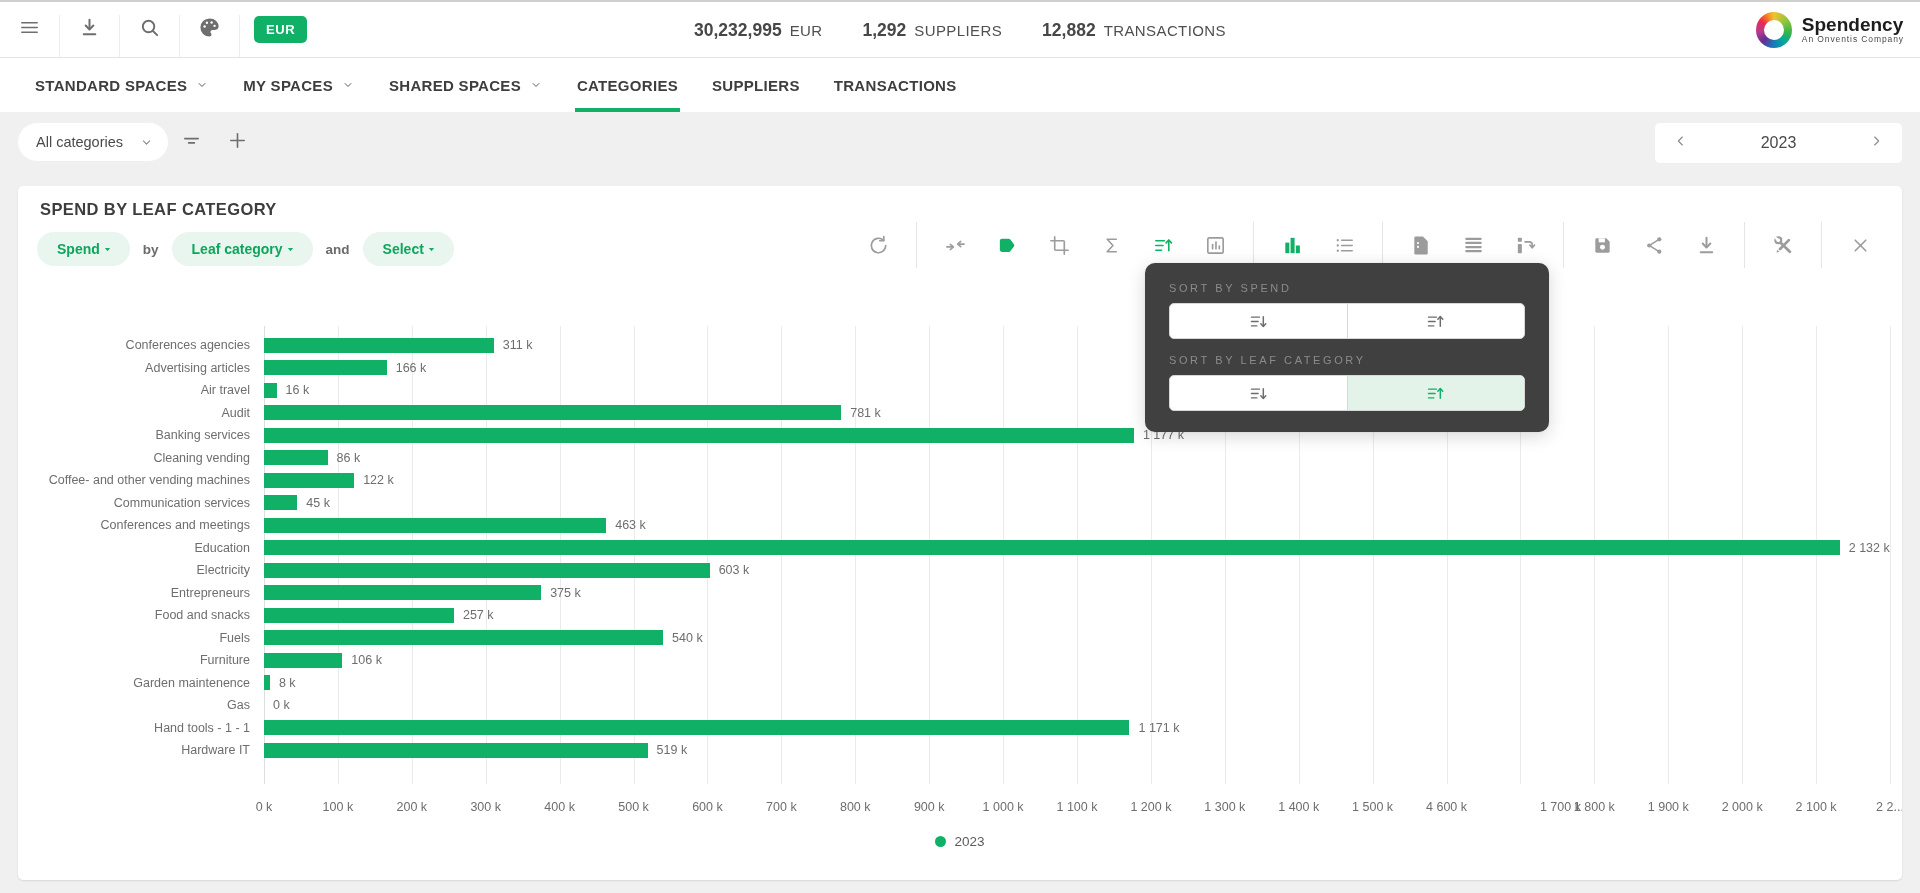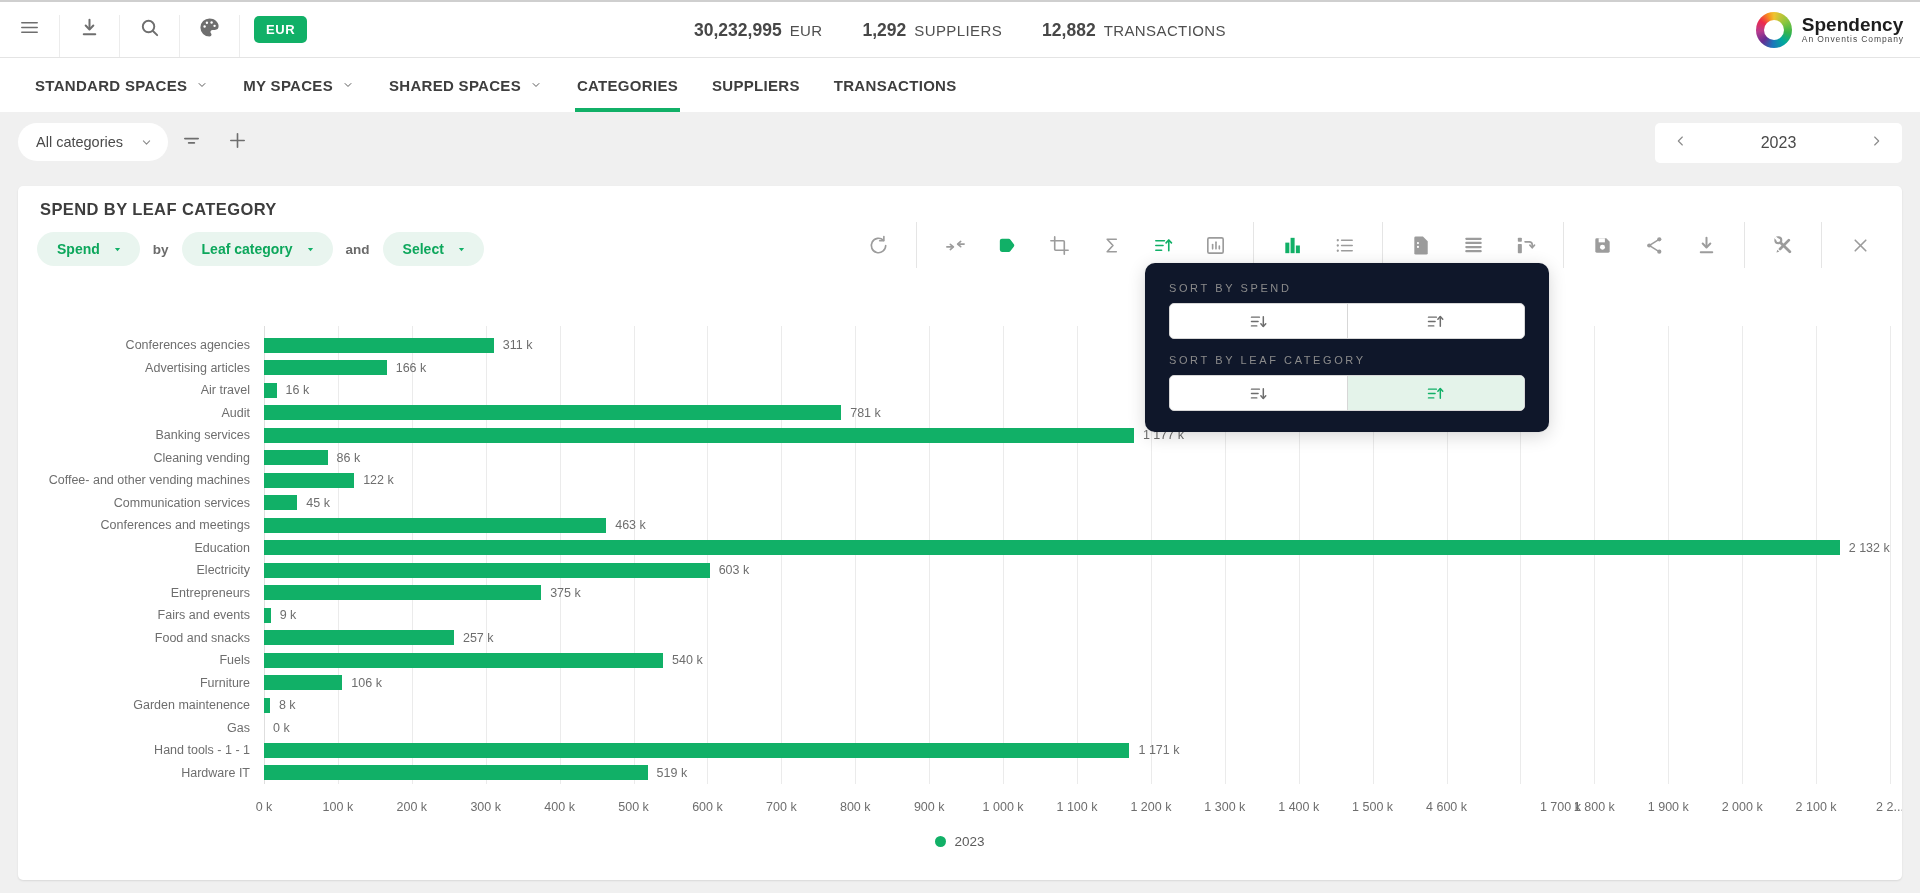--- a/index.html
+++ b/index.html
@@ -43,31 +43,31 @@
   .cat-select .chev { color:#8a8a8a; display:flex; }
   .fb-icon { width:46px; height:38px; display:flex; align-items:center; justify-content:center; color:#6e6e6e; cursor:pointer; }
   .year-nav { position:absolute; right:18px; top:11px; width:247px; height:40px; background:#fff; border-radius:5px; display:flex; align-items:center; justify-content:space-between; padding:0 12px; }
   .year-btn { width:28px; height:28px; display:flex; align-items:center; justify-content:center; color:#8a8a8a; cursor:pointer; }
   .year-label { font-size:16px; color:#4a4a4a; }
 
   
   .card { margin:14px 18px 0; height:694px; background:#fff; border-radius:5px; box-shadow:0 1px 2px rgba(0,0,0,.1); position:relative; overflow:hidden; }
   .card-title { position:absolute; left:22px; top:14px; font-size:16.5px; font-weight:bold; letter-spacing:.4px; color:#3d3d3d; }
   .pills { position:absolute; left:19px; top:46px; display:flex; align-items:center; gap:13px; }
-  .pill { background:var(--green-pill-bg); color:#0da75c; border-radius:17px; height:34px; display:flex; align-items:center; gap:10px; padding:0 15px 0 20px; font-size:14px; font-weight:bold; cursor:pointer; }
+  .pill { background:var(--green-pill-bg); color:#0da75c; border-radius:17px; height:34px; display:flex; align-items:center; padding:0 15px 0 20px; font-size:14px; font-weight:bold; cursor:pointer; }
   .pill .tri { display:flex; color:var(--green); }
   .conj { font-size:13.5px; font-weight:bold; color:#6b6b6b; }
 
   .toolbar { position:absolute; right:16px; top:36px; display:flex; align-items:center; height:46px; }
   .tb-btn { width:52px; height:46px; display:flex; align-items:center; justify-content:center; color:#9c9c9c; cursor:pointer; }
   .tb-btn.active { color:var(--green); }
   .tb-sep { width:1px; height:46px; background:#e5e5e5; margin:0 12px; }
 
   
-  .sort-panel { position:absolute; left:1127px; top:77px; width:404px; background:#0f172a; border-radius:10px; box-shadow:0 4px 18px rgba(0,0,0,.16), 0 0 2px rgba(0,0,0,.08); padding:19px 24px 6px; z-index:20; }
+  .sort-panel { position:absolute; left:1127px; top:77px; width:404px; background:#404040; border-radius:10px; box-shadow:0 4px 18px rgba(0,0,0,.16), 0 0 2px rgba(0,0,0,.08); padding:19px 24px 6px; z-index:20; }
   .sp-label { font-size:11px; letter-spacing:2.6px; color:#8b8b8b; white-space:nowrap; }
   .seg { display:flex; border:1px solid #d7d7d7; border-radius:5px; height:36px; margin:9px 0 15px; overflow:hidden; background:#fff; }
   .seg-btn { flex:1; display:flex; align-items:center; justify-content:center; color:#6d6d6d; cursor:pointer; }
   .seg-btn:first-child { border-right:1px solid #d7d7d7; }
   .seg-btn.selected { background:var(--seg-selected); color:var(--green); }
 
   
   .chart { position:absolute; left:0; right:0; top:140px; }
   .grid { position:absolute; left:246px; right:12px; top:0; height:458px; }
   .gridline { position:absolute; top:0; bottom:0; width:1px; background:#ebebeb; }
@@ -600,27 +600,20 @@
           </div>
         </div>
         <div class="row">
           <div class="cat-label">Entrepreneurs</div>
           <div class="track">
             <div class="bar" style="width: 17.0455%;"></div>
             <span class="val" style="left: 17.0455%;">375 k</span>
           </div>
         </div>
         <div class="row">
-          <div class="cat-label">Fairs and events</div>
-          <div class="track">
-            <div class="bar" style="width: 0.409091%;"></div>
-            <span class="val" style="left: 0.409091%;">9 k</span>
-          </div>
-        </div>
-        <div class="row">
           <div class="cat-label">Food and snacks</div>
           <div class="track">
             <div class="bar" style="width: 11.6818%;"></div>
             <span class="val" style="left: 11.6818%;">257 k</span>
           </div>
         </div>
         <div class="row">
           <div class="cat-label">Fuels</div>
           <div class="track">
             <div class="bar" style="width: 24.5455%;"></div>

